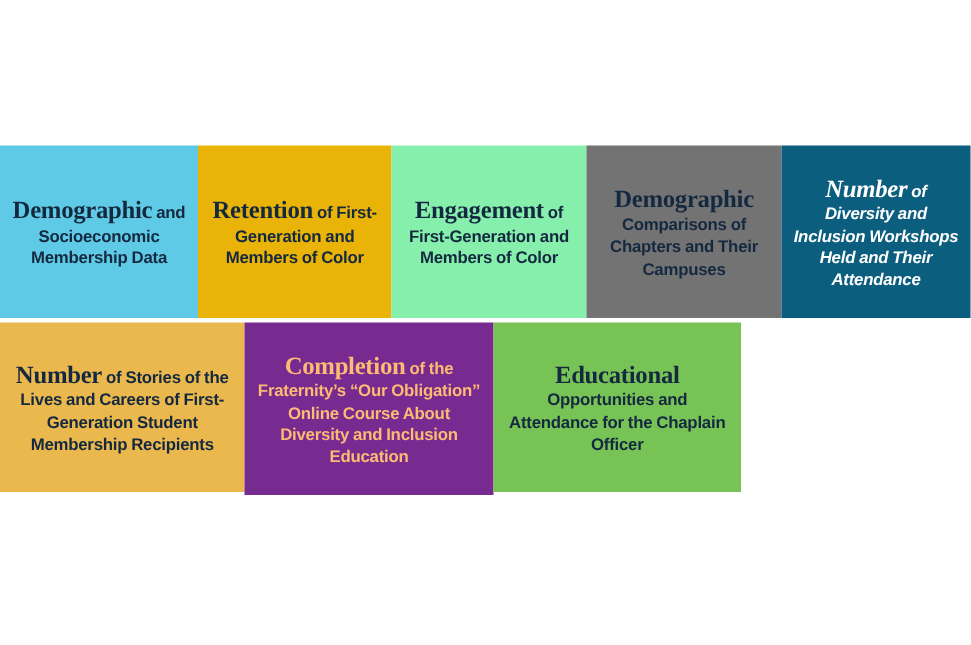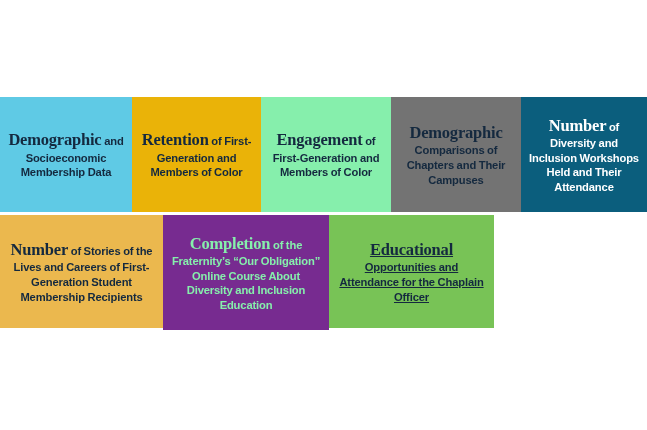--- a/index.html
+++ b/index.html
@@ -82,43 +82,43 @@
         <span class="lead">Engagement</span><span class="rest"> of First-Generation and Members of Color</span>
       </div>
     </div>
 
     <div class="tile" style="width:130px;height:115px;background:#737373;color:#14293F;">
       <div class="tile-text">
         <span class="lead">Demographic</span><span class="rest"> Comparisons of Chapters and Their Campuses</span>
       </div>
     </div>
 
-    <div class="tile" style="width:126px;height:115px;background:#0B5E7D;color:#FFFFFF;">
+    <div class="tile" style="width:126px;height:115px;background:#0B5E7D;color:#FFFFFF;font-style:italic;">
       <div class="tile-text">
         <span class="lead">Number</span><span class="rest"> of Diversity and Inclusion Workshops Held and Their Attendance</span>
       </div>
     </div>
 
   </div>
 
   <div class="row" id="row-bottom">
 
     <div class="tile" style="width:163px;height:113px;background:#EBB84E;color:#14293F;">
       <div class="tile-text">
         <span class="lead">Number</span><span class="rest"> of Stories of the Lives and Careers of First-Generation Student Membership Recipients</span>
       </div>
     </div>
 
-    <div class="tile" style="width:166px;height:115px;background:#772B90;color:#86efac;">
+    <div class="tile" style="width:166px;height:115px;background:#772B90;color:#fdba74;">
       <div class="tile-text">
         <span class="lead">Completion</span><span class="rest"> of the Fraternity’s “Our Obligation” Online Course About Diversity and Inclusion Education</span>
       </div>
     </div>
 
-    <div class="tile" style="width:165px;height:113px;background:#78C356;color:#14293F;text-decoration:underline;">
+    <div class="tile" style="width:165px;height:113px;background:#78C356;color:#14293F;">
       <div class="tile-text">
         <span class="lead">Educational</span><span class="rest"> Opportunities and Attendance for the Chaplain Officer</span>
       </div>
     </div>
 
 
   </div>
 
 </div>
 

